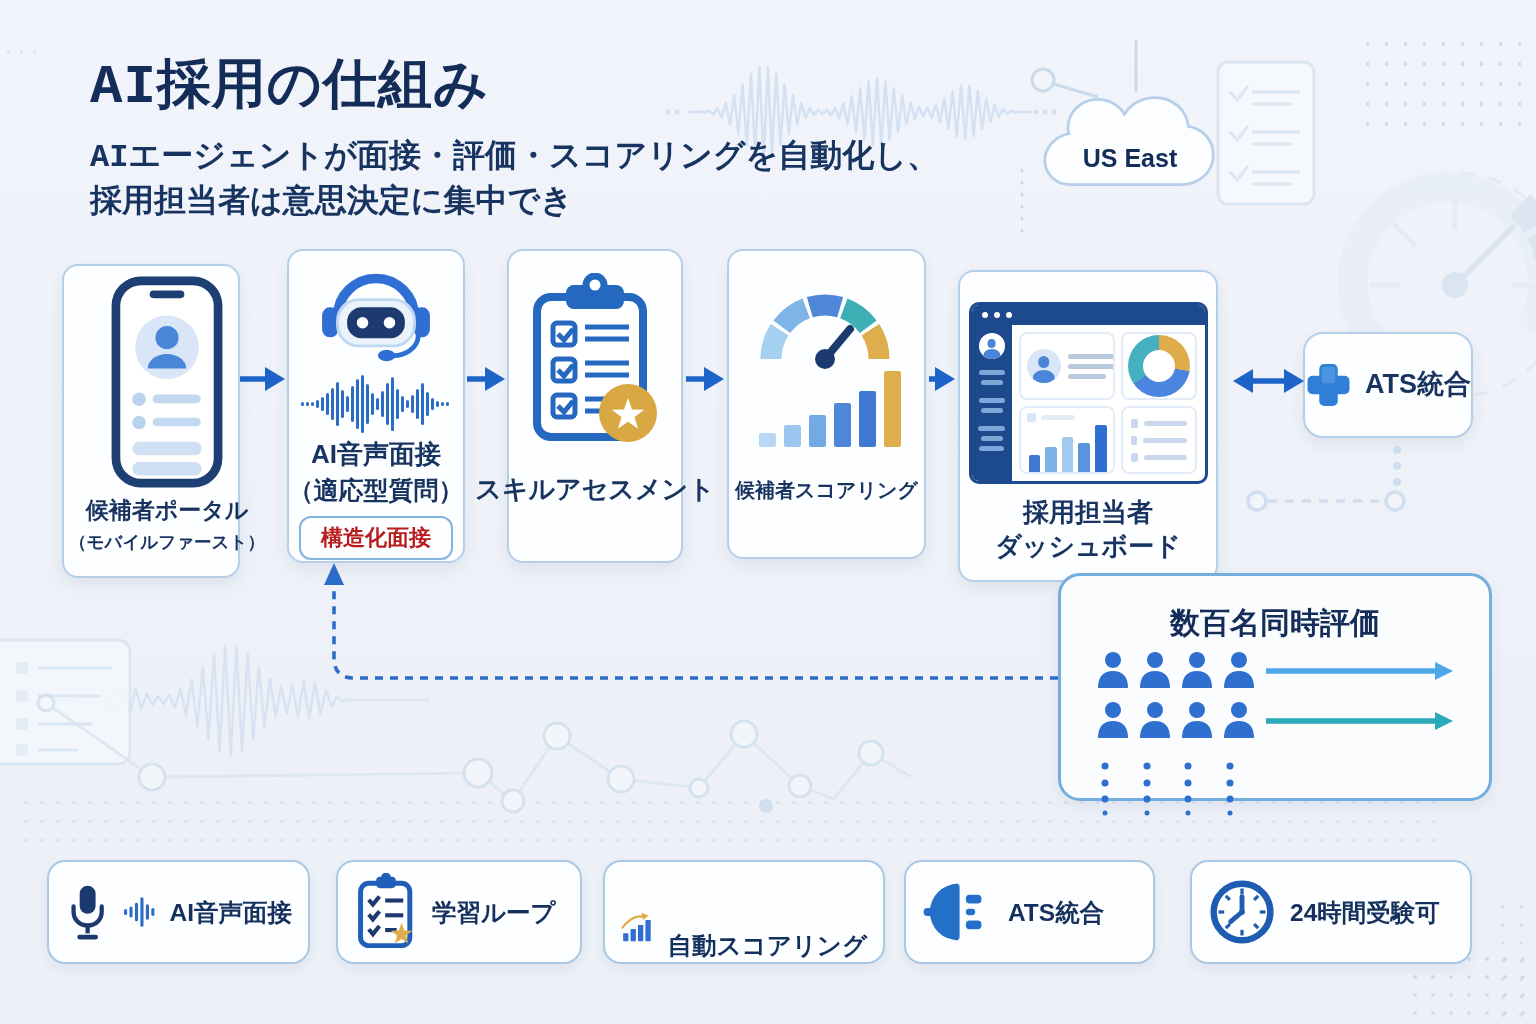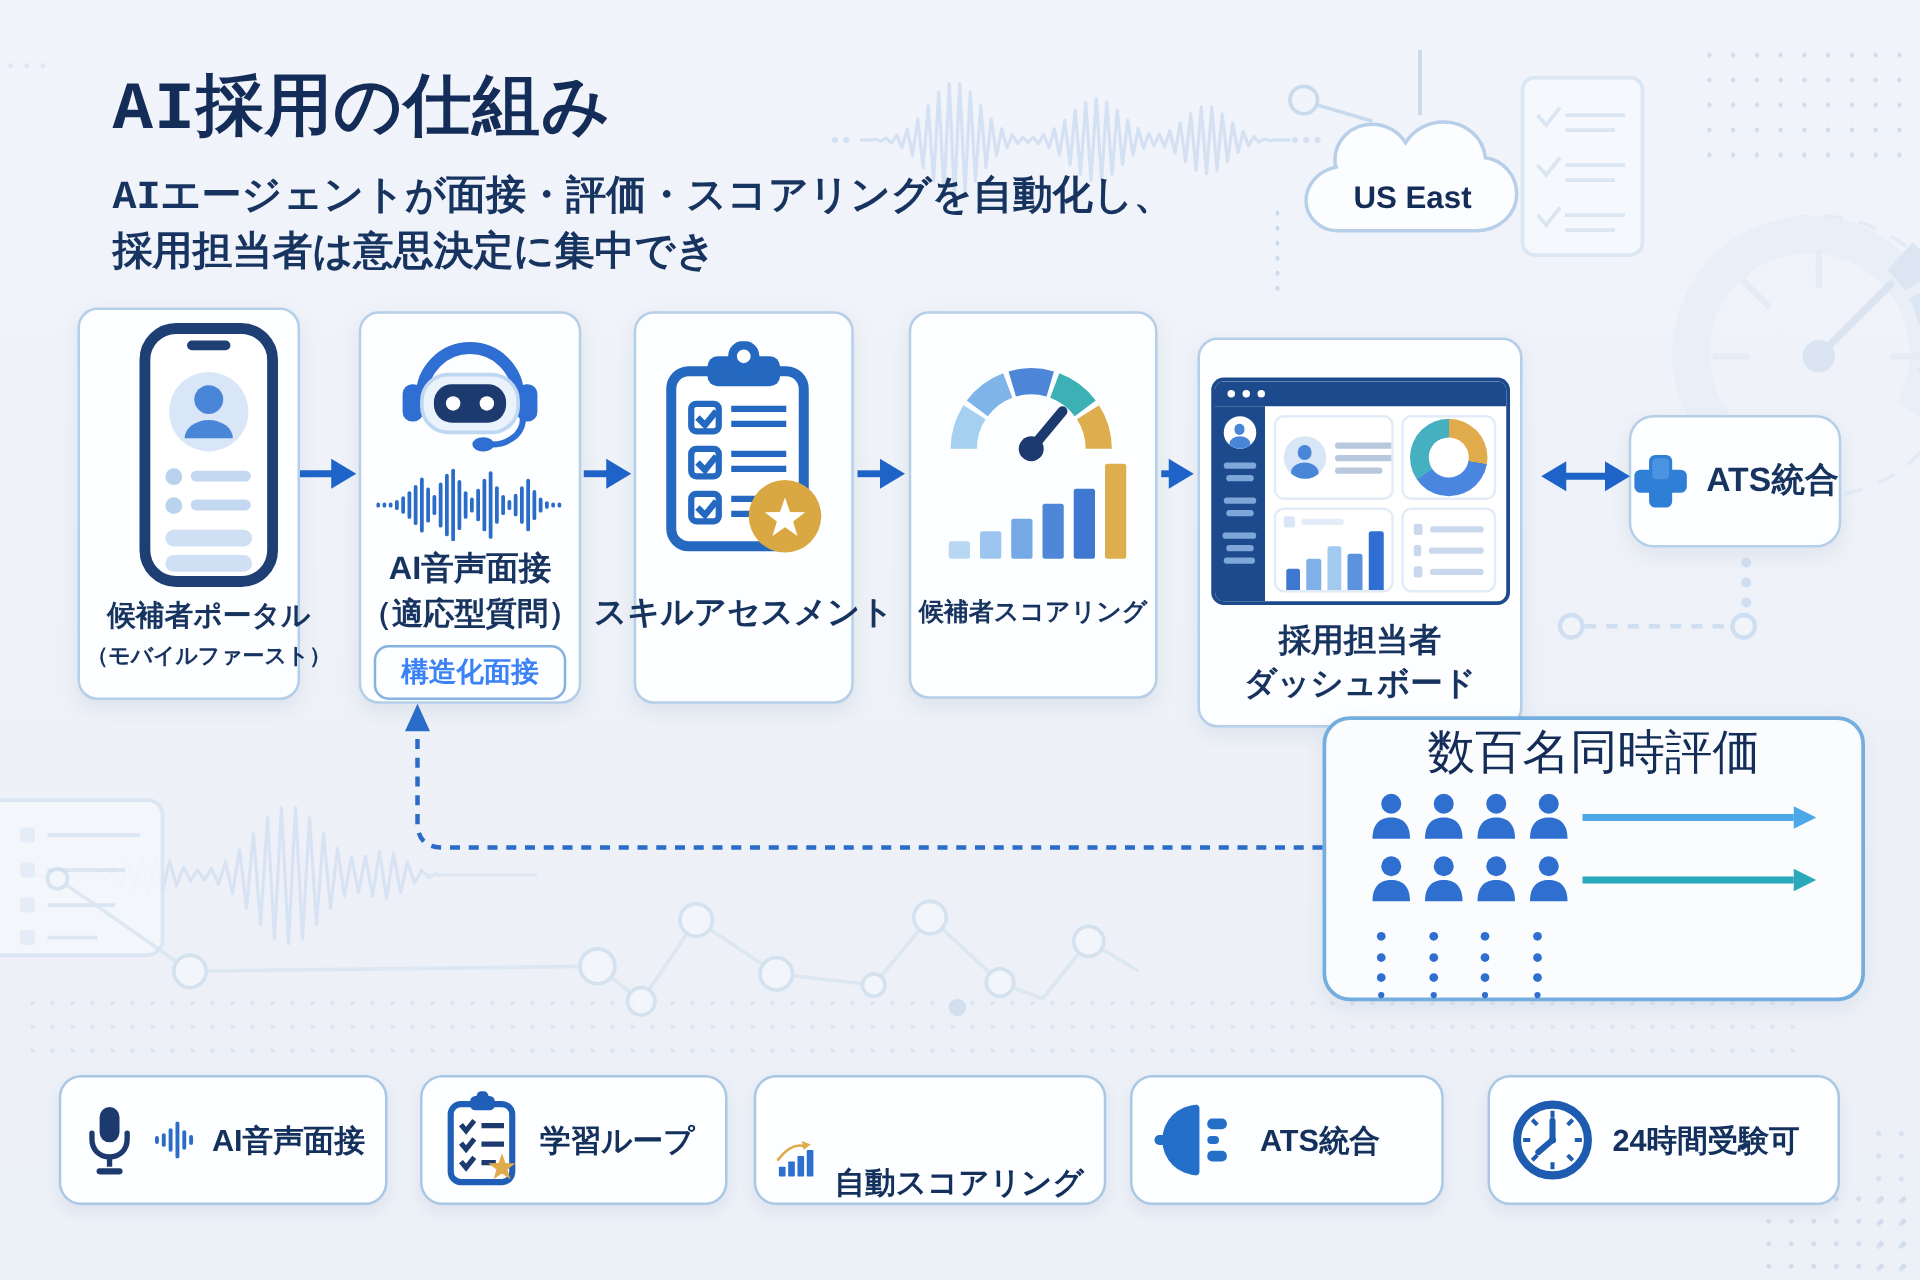--- a/index.html
+++ b/index.html
@@ -8,27 +8,27 @@
     font-family:"Liberation Sans","DejaVu Sans",sans-serif;color:#16325f;}
   svg{display:block}
   .dots{position:absolute;background-image:radial-gradient(circle,#c8d7ea 1.8px,transparent 2px);pointer-events:none;}
   .hdr{position:absolute;left:90px;top:48px;z-index:2;font-family:Liberation Mono, monospace;}
   .hdr h1{margin:0;font-size:54px;font-weight:800;color:#132c58;letter-spacing:1px;}
   .hdr .sub{font-size:32px;font-weight:700;color:#17335f;line-height:45px;margin-top:14px;white-space:nowrap;}
   .card{position:absolute;z-index:2;background:#fdfeff;border:2px solid #b5cfe9;border-radius:16px;
     box-shadow:0 6px 16px rgba(30,60,120,.08);display:flex;flex-direction:column;align-items:center;box-sizing:border-box;}
   .card-title{font-weight:800;color:#17335f;text-align:center;white-space:nowrap;line-height:1.3;}
   .card-sub{font-weight:700;color:#17335f;text-align:center;white-space:nowrap;}
-  .badge{border:2px solid #86b2e2;border-radius:12px;background:#fdfeff;color:#3b82f6;
+  .badge{border:2px solid #86b2e2;border-radius:12px;background:#fdfeff;color:#b91c1c;
     font-weight:800;padding:5px 20px;white-space:nowrap;}
   .cloud-wrap{position:absolute;left:1030px;top:92px;width:200px;height:106px;z-index:2;}
   .cloud-label{position:absolute;left:0;right:0;top:52px;text-align:center;font-size:25px;font-weight:800;color:#132c58;}
   .batch{position:absolute;left:1058px;top:573px;width:434px;height:228px;z-index:2;background:#fafcfe;
     border:3px solid #74aede;border-radius:22px;box-sizing:border-box;box-shadow:0 6px 16px rgba(30,60,120,.07);}
-  .batch-title{text-align:center;margin-top:0;font-size:38px;font-weight:400;color:#132c58;}
+  .batch-title{text-align:center;margin-top:27px;font-size:30px;font-weight:700;color:#132c58;}
   .chip{position:absolute;top:860px;height:104px;z-index:2;background:#fdfeff;border:2px solid #aac8e4;border-radius:18px;
     display:flex;align-items:center;gap:14px;padding:0 16px;box-sizing:border-box;box-shadow:0 5px 12px rgba(30,60,120,.07);}
   .chip-label{font-size:24.5px;font-weight:800;color:#14305c;white-space:nowrap;}
   
   .dash{position:relative;margin-top:30px;width:239px;height:182px;background:#fff;border:3px solid #1d4a8c;
     border-radius:10px;overflow:hidden;box-sizing:border-box;}
   .dash-top{height:20px;background:#1d4a8c;display:flex;align-items:center;gap:6px;padding-left:10px;}
   .dash-top i{width:6px;height:6px;border-radius:50%;background:#fff;}
   .dash-body{display:flex;height:156px;}
   .dash-side{width:40px;background:#1d4a8c;display:flex;flex-direction:column;align-items:center;padding-top:8px;gap:5px;}
@@ -155,21 +155,21 @@
     </div>
   </div>
 
   <div class="cloud-wrap">
     <svg width="200" height="100" viewBox="0 0 216 104">
       <path d="M53 98 H163 C183 98 198 84 198 66 C198 50 186 37 171 35 C169 17 154 4 135 4 C121 4 109 11 102 22 C96 12 85 6 73 6 C55 6 41 20 41 37 C41 39 41 41 42 43 C27 46 16 58 16 72 C16 86 28 98 43 98 Z" fill="#fcfdff" stroke="#b7cfe9" stroke-width="3"></path>
     </svg>
     <div class="cloud-label">US East</div>
   </div>
 
-  <div class="card" style="left:62px;top:246px;width:178px;height:314px;padding-left:32px;">
+  <div class="card" style="left:62px;top:264px;width:178px;height:314px;padding-left:32px;">
     <svg width="118" height="212" viewBox="0 0 120 220" style="margin-top:10px;">
       <rect x="7" y="5" width="106" height="210" rx="26" fill="#ffffff" stroke="#1d3f73" stroke-width="9"></rect>
       <rect x="42" y="15" width="36" height="8" rx="4" fill="#1d3f73"></rect>
       <circle cx="60" cy="74" r="33" fill="#d9e6f7"></circle>
       <circle cx="60" cy="64" r="12" fill="#4a86d8"></circle>
       <path d="M40 96 a20 15 0 0 1 40 0 z" fill="#4a86d8"></path>
       <circle cx="31" cy="128" r="7" fill="#b9d2ee"></circle>
         <rect x="45" y="123" width="50" height="9" rx="4.5" fill="#c4d9f1"></rect>
       <circle cx="31" cy="152" r="7" fill="#b9d2ee"></circle>
         <rect x="45" y="147" width="50" height="9" rx="4.5" fill="#c4d9f1"></rect>

